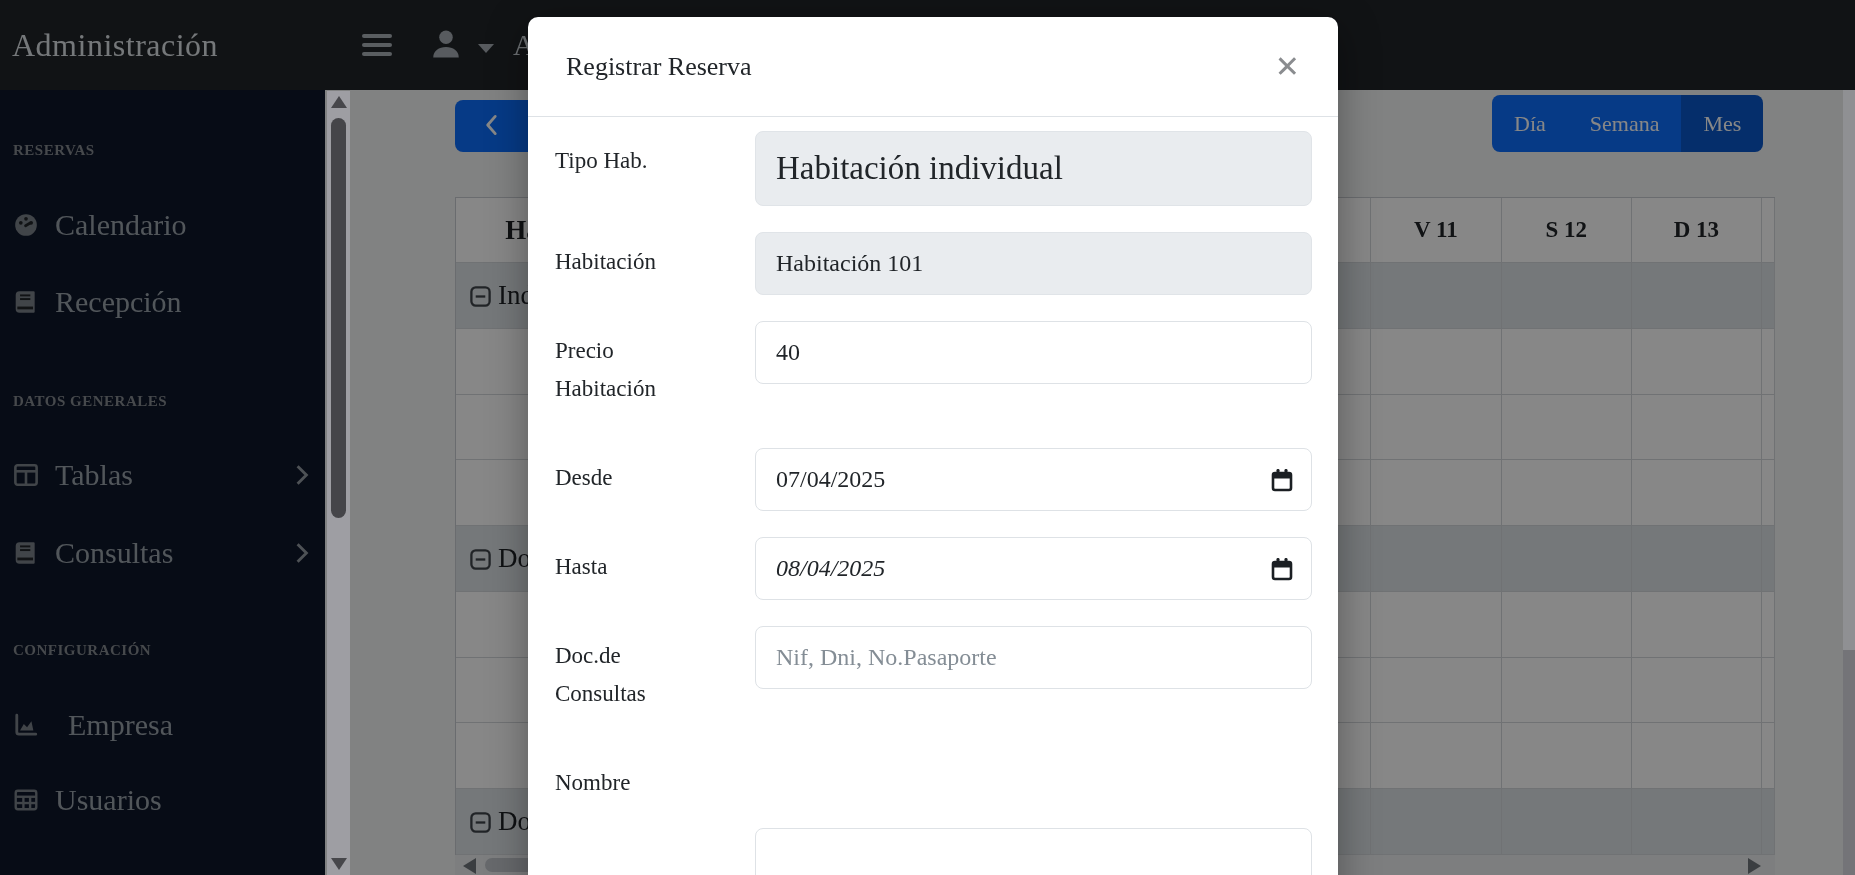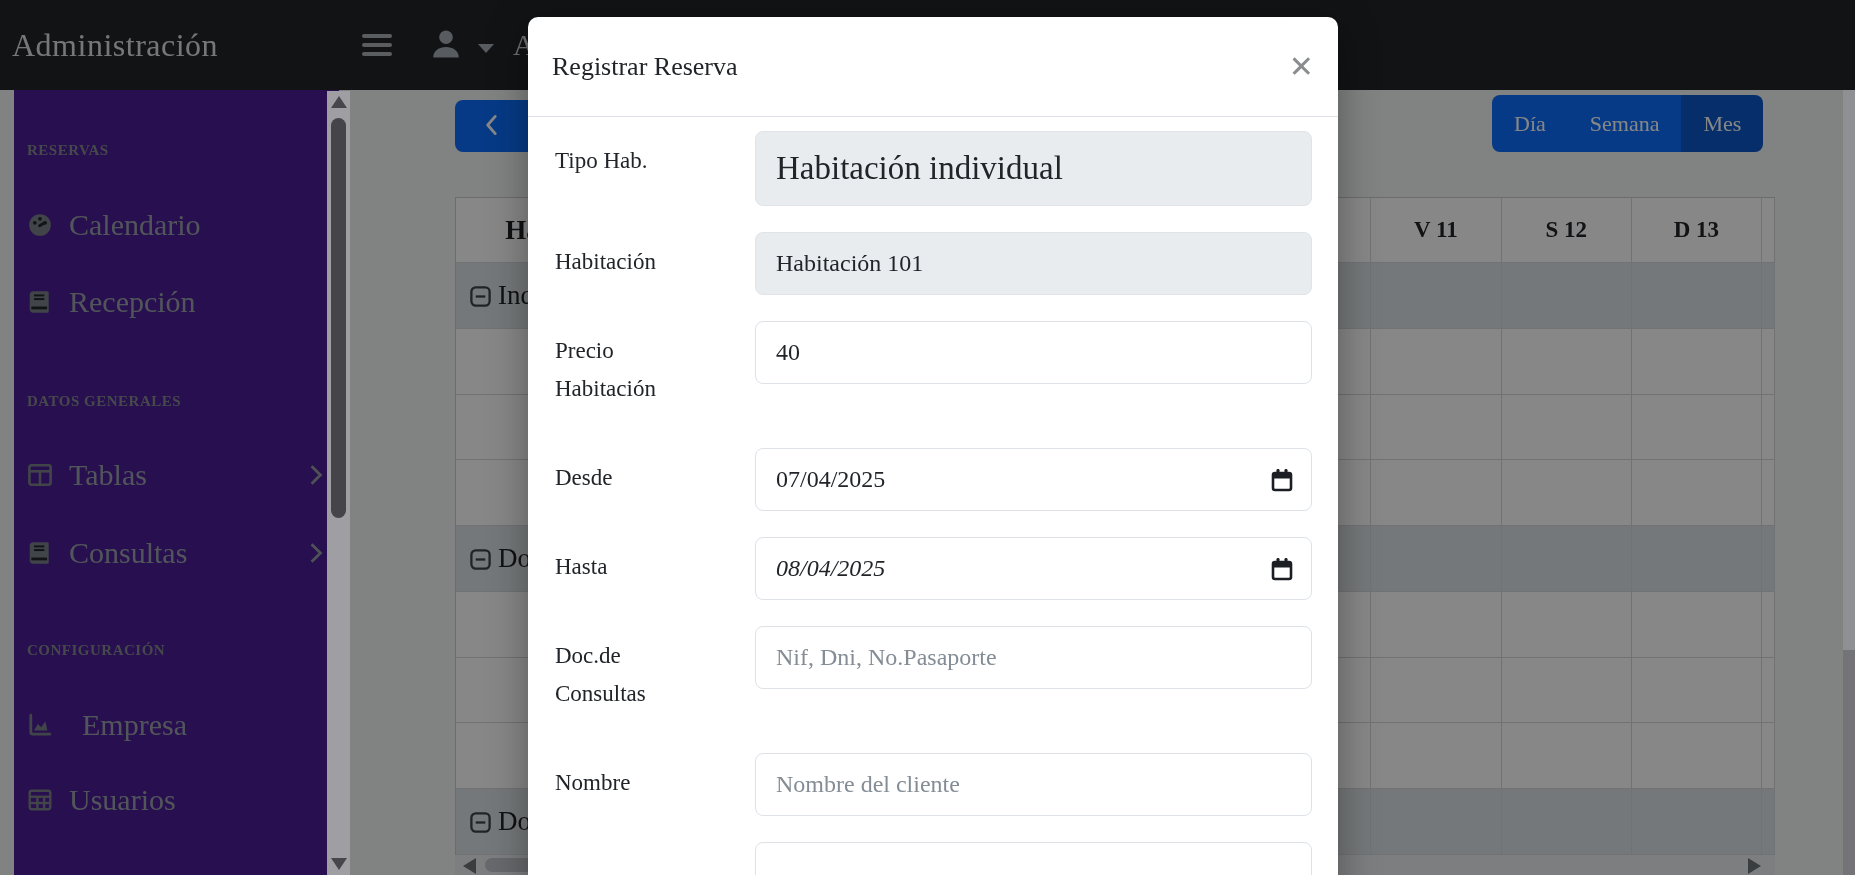--- a/index.html
+++ b/index.html
@@ -14,21 +14,21 @@
            font-size:32px; color:#dee2e6; letter-spacing:.5px; }
   .hamburger { position:absolute; left:362px; top:29px; width:32px; height:32px; cursor:pointer; }
   .hamburger span { display:block; width:30px; height:4px; background:#aab1b7; border-radius:2px; margin:5px 0; }
   .nav-user { position:absolute; left:428px; top:26px; display:flex; align-items:center; color:#a6adb4; cursor:pointer; }
   .nav-user svg { width:36px; height:36px; }
   .caret { width:0; height:0; border-left:8px solid transparent; border-right:8px solid transparent;
            border-top:9px solid #a6adb4; margin-left:14px; margin-top:4px; }
   .user-frag { position:absolute; left:513px; top:0; height:90px; display:flex; align-items:center;
                font-size:30px; color:#ced4da; }
   
-  .sidebar { position:absolute; left:14px; top:90px; width:325px; height:785px; background:#4c1d95; z-index:2; }
+  .sidebar { position:absolute; left:0; top:90px; width:325px; height:785px; background:#0f172a; z-index:2; }
   .side-heading { position:absolute; left:13px; font-size:15px; font-weight:bold; color:#848a90; letter-spacing:.5px; }
   .side-item { position:absolute; left:0; width:325px; height:44px; display:flex; align-items:center;
                padding-left:13px; color:#9aa3ab; font-size:30px; cursor:pointer; }
   .side-item .icn { width:26px; height:26px; margin-right:16px; color:#7b838a; flex:0 0 auto; }
   .side-item .icn svg { width:26px; height:26px; display:block; }
   .side-item .chev { position:absolute; right:16px; width:14px; height:22px; color:#939ba2; }
   .side-item .chev svg { width:14px; height:22px; display:block; }
   
   .content { position:absolute; inset:0; z-index:1; }
   .btn-prev { position:absolute; left:455px; top:100px; width:73px; height:52px; background:#0d6efd;
@@ -59,21 +59,21 @@
   .vscroll-left .up { position:absolute; left:4px; top:5px; width:0; height:0;
       border-left:8px solid transparent; border-right:8px solid transparent; border-bottom:12px solid #47474b; }
   .vscroll-left .down { position:absolute; left:4px; bottom:5px; width:0; height:0;
       border-left:8px solid transparent; border-right:8px solid transparent; border-top:12px solid #47474b; }
   .vscroll-left .thumb { position:absolute; left:4px; top:27px; width:15px; height:400px; background:#454549; border-radius:8px; }
   .vscroll-right { position:absolute; right:0; top:90px; width:12px; height:785px; background:#747478; z-index:6; }
   .vscroll-right .thumb { position:absolute; left:0; top:0; width:12px; height:560px; background:#8f9093; }
   
   .modal { position:absolute; left:528px; top:17px; width:810px; height:1000px; background:#fff;
            border-radius:10px; z-index:10; box-shadow:0 10px 40px rgba(0,0,0,.35); }
-  .modal-header { height:100px; padding:0 24px; border-bottom:1px solid #dee2e6;
+  .modal-header { height:100px; padding:0 38px; border-bottom:1px solid #dee2e6;
                   display:flex; align-items:center; justify-content:space-between; }
   .modal-title { font-size:26px; color:#212529; }
   .modal-close { border:none; background:none; font-size:30px; color:#8a8c8f; cursor:pointer;
                  font-family:"Liberation Sans",sans-serif; font-weight:300; line-height:1; }
   .modal-body { padding:14px 26px 0 27px; }
   .field-row { display:flex; align-items:flex-start; margin-bottom:26px; }
   .field-row.gap-lg { margin-bottom:40px; }
   .f-label { width:185px; padding:11px 35px 0 0; margin-right:15px; font-size:23px; line-height:38px; color:#212529; flex:0 0 auto; }
   .input-wrap { position:relative; flex:1; }
   .f-input { width:100%; height:63px; border:1px solid #dee2e6; border-radius:8px; background:#fff;
@@ -384,21 +384,20 @@
                 <rect x="6.5" y="2" width="3" height="4.5" rx="1.2" fill="#1b1f23"></rect>
                 <rect x="14.5" y="2" width="3" height="4.5" rx="1.2" fill="#1b1f23"></rect>
               </svg></span></div>
         </div>
         <div class="field-row gap-lg">
           <div class="f-label">Doc.de Consultas</div>
           <div class="input-wrap"><input class="f-input" placeholder="Nif, Dni, No.Pasaporte" style=""></div>
         </div>
         <div class="field-row">
           <div class="f-label">Nombre</div>
-          <div class="input-wrap"><input class="f-input" placeholder="Nombre del cliente" style=""></div>
         </div>
         <div class="field-row stub-row">
           <div class="f-label"></div>
           <div class="input-wrap"><input class="f-input" style=""></div>
         </div>
       </div>
   </div>
 
 </div>
 

